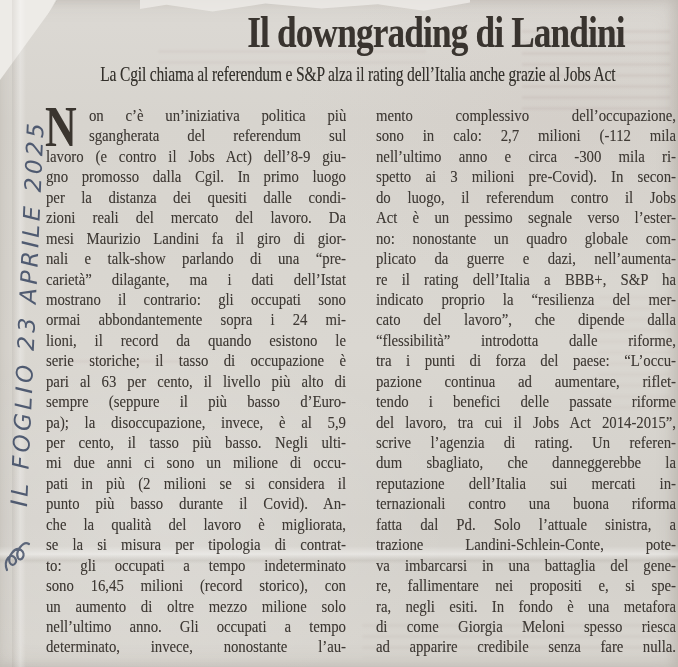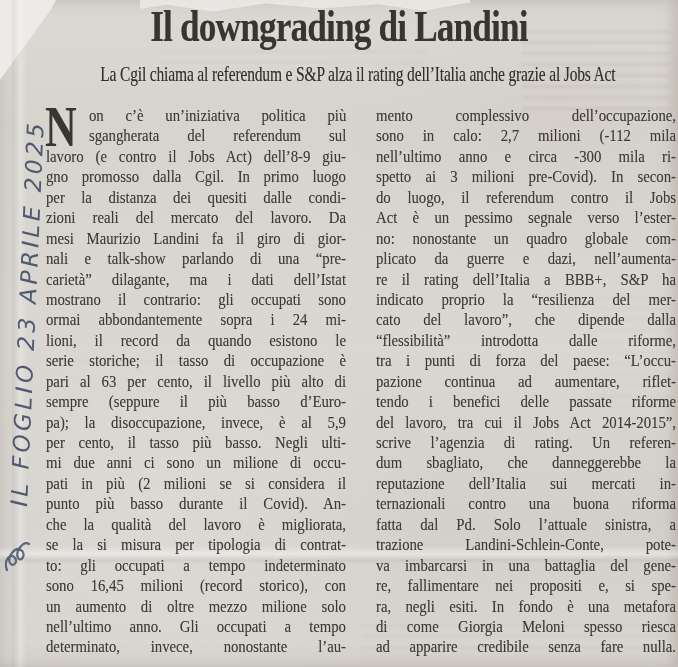--- a/index.html
+++ b/index.html
@@ -43,21 +43,21 @@
     position:absolute;pointer-events:none;filter:blur(1.3px);
     background:repeating-linear-gradient(180deg, rgba(150,118,116,.22) 0 3px, rgba(150,118,116,0) 3px 11px);
   }
   .bleed.b1{left:522px;top:30px;width:148px;height:86px;opacity:.45;}
   .bleed.b2{left:158px;top:50px;width:268px;height:16px;opacity:.30;}
   .bleed.b3{left:598px;top:296px;width:72px;height:120px;opacity:.22;}
   .bleed.b4{left:362px;top:624px;width:300px;height:34px;opacity:.28;}
   .bleed.b5{left:58px;top:360px;width:130px;height:11px;opacity:.30;}
 
   
-  .headline-wrap{position:absolute;top:0;left:0;width:100%;text-align:center;}
+  .headline-wrap{position:absolute;top:6px;left:0;width:100%;text-align:right;}
   .headline{
     display:inline-block;margin:0;white-space:nowrap;
     font-size:45px;font-weight:700;letter-spacing:-1px;color:#39342f;
     transform:scaleX(.78);transform-origin:50% 0;
     text-shadow:.3px .3px 0 rgba(57,52,47,.4);
   }
   .subhead-wrap{position:absolute;top:62px;left:0;width:100%;text-align:right;}
   .subheadline{
     display:inline-block;margin:0;white-space:nowrap;
     font-size:21.5px;font-weight:400;letter-spacing:-.2px;color:#33302b;

